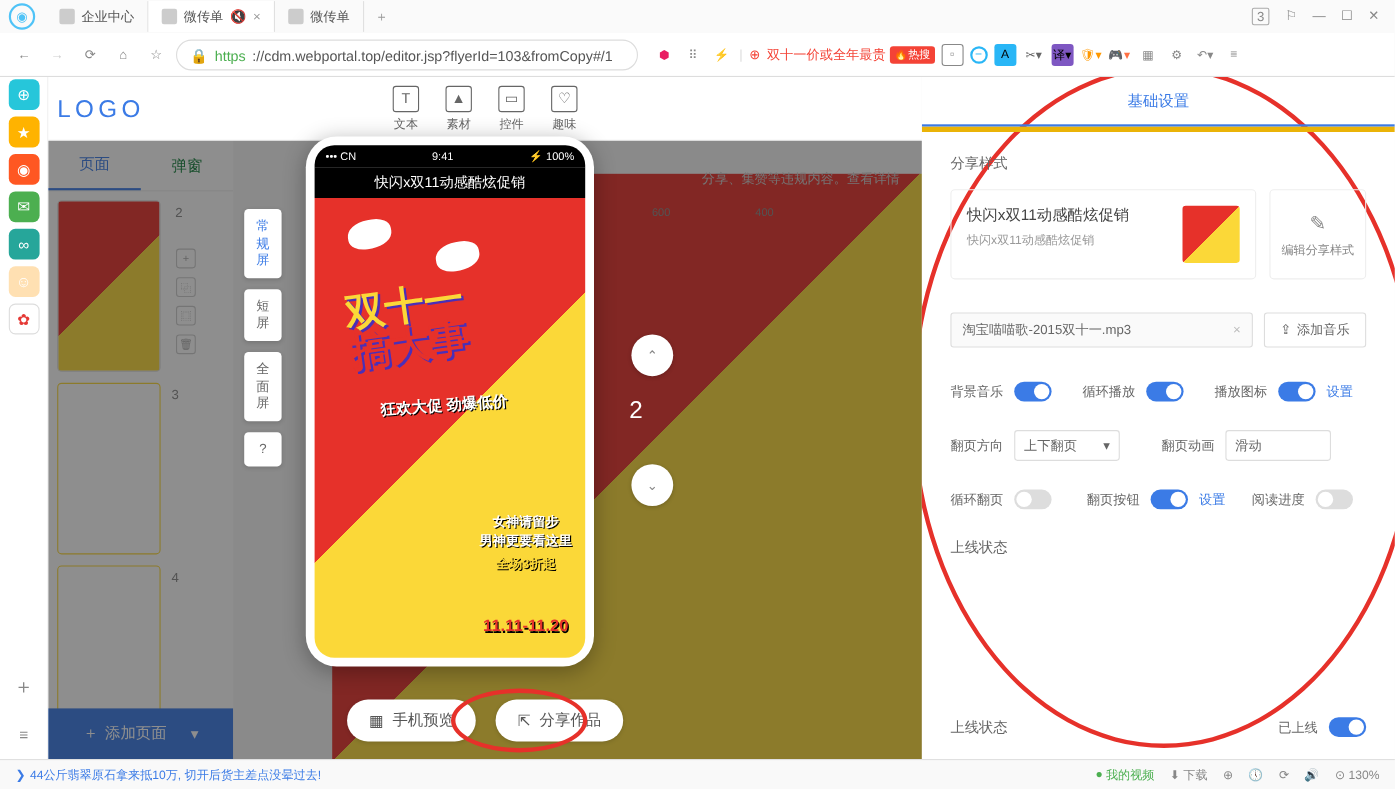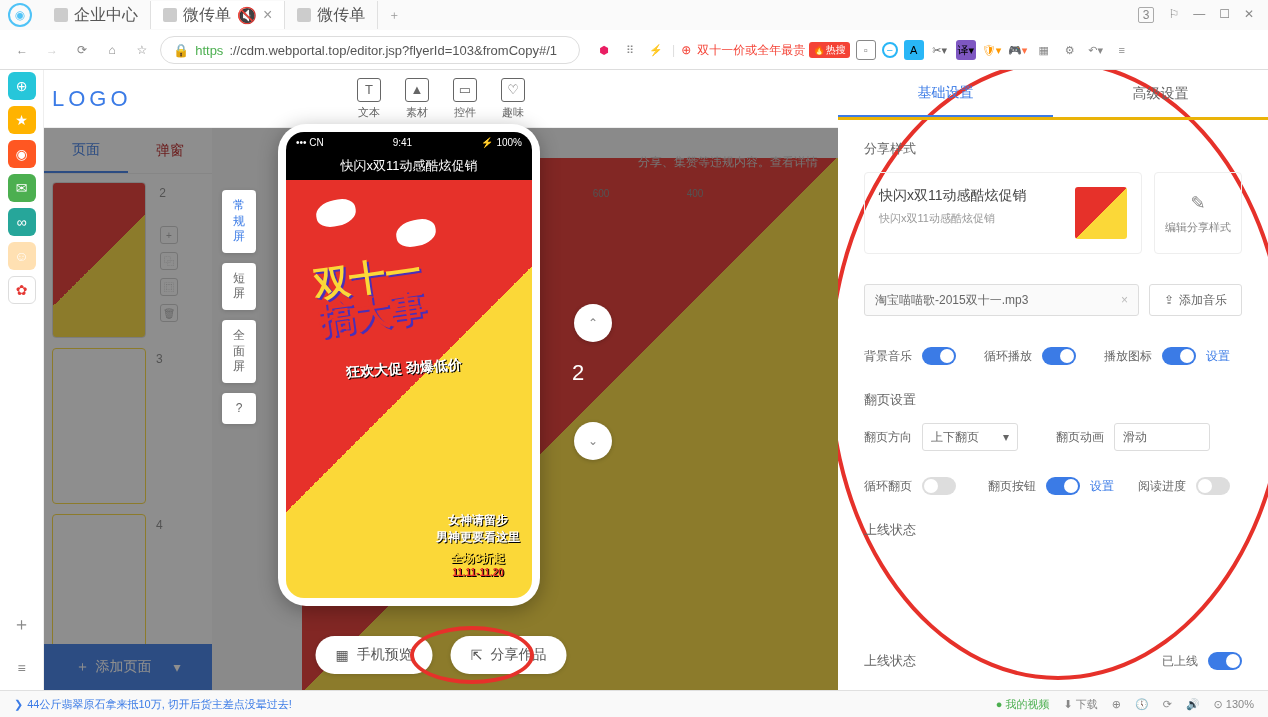--- a/index.html
+++ b/index.html
@@ -2,21 +2,21 @@
 <html><head>
 <meta charset="utf-8">
 <style>
 * { margin: 0; padding: 0; box-sizing: border-box; font-family: "Microsoft YaHei", Arial, sans-serif; }
 body { width: 1268px; height: 717px; overflow: hidden; background: #f5f5f5; font-size: 12px; }
 
 
 .browser-chrome { height: 70px; background: #fff; border-bottom: 1px solid #ddd; }
 .tab-bar { height: 30px; display: flex; align-items: center; padding-left: 8px; background: #fafafa; }
 .browser-logo { width: 24px; height: 24px; border-radius: 50%; border: 2px solid #4fc3f7; display: flex; align-items: center; justify-content: center; color: #4fc3f7; margin-right: 10px; font-size: 12px; }
-.tab { height: 28px; padding: 0 12px; display: flex; align-items: center; gap: 6px; border-right: 1px solid #e0e0e0; color: #555; font-size: 16px; cursor: pointer; }
+.tab { height: 28px; padding: 0 12px; display: flex; align-items: center; gap: 6px; border-right: 1px solid #e0e0e0; color: #555; font-size: 12px; cursor: pointer; }
 .tab.active { background: #fff; }
 .tab-icon { width: 14px; height: 14px; background: #ccc; border-radius: 2px; }
 .tab-close { color: #999; cursor: pointer; }
 .new-tab { padding: 0 10px; color: #999; cursor: pointer; }
 .win-controls { margin-left: auto; display: flex; gap: 14px; padding-right: 14px; color: #888; }
 
 .address-bar { height: 40px; display: flex; align-items: center; padding: 0 10px; gap: 6px; }
 .nav-btn { width: 24px; height: 24px; display: flex; align-items: center; justify-content: center; color: #888; cursor: pointer; border-radius: 3px; }
 .url-box { flex: 1; height: 28px; border: 1px solid #ddd; border-radius: 14px; padding: 0 12px; display: flex; align-items: center; gap: 6px; color: #555; font-size: 13px; max-width: 420px; }
 .url-box .proto { color: #4caf50; }
@@ -36,21 +36,21 @@
 .logo { color: #3b7be6; font-size: 22px; letter-spacing: 4px; font-weight: 300; }
 .top-tools { position: absolute; left: 50%; transform: translateX(-50%); display: flex; gap: 24px; }
 .tool-item { display: flex; flex-direction: column; align-items: center; gap: 3px; color: #666; font-size: 11px; cursor: pointer; }
 .tool-ico { width: 24px; height: 24px; border: 1.5px solid #666; border-radius: 3px; display: flex; align-items: center; justify-content: center; font-size: 13px; }
 
 .editor-body { height: 562px; position: relative; display: flex; }
 .overlay { position: absolute; inset: 0; background: rgba(30,30,30,0.5); z-index: 1; }
 
 .sidebar { width: 168px; background: #fff; z-index: 0; position: relative; }
 .side-tabs { display: flex; height: 46px; border-bottom: 1px solid #eee; }
-.side-tab { flex: 1; display: flex; align-items: center; justify-content: center; color: #b91c1c; font-size: 14px; cursor: pointer; }
+.side-tab { flex: 1; display: flex; align-items: center; justify-content: center; color: #15803d; font-size: 14px; cursor: pointer; }
 .side-tab.active { color: #3b7be6; border-bottom: 2px solid #3b7be6; }
 .thumb-list { padding: 8px; overflow: hidden; }
 .thumb-row { display: flex; margin-bottom: 10px; }
 .thumb { width: 94px; height: 156px; background: linear-gradient(135deg, #e6312a 50%, #fbd838 50%); border-radius: 4px; border: 1px solid #ddd; position: relative; overflow: hidden; }
 .thumb-num { margin-left: auto; padding: 4px 12px 0 0; color: #888; }
 .thumb-tools { display: flex; flex-direction: column; gap: 8px; margin-left: 8px; margin-top: 26px; }
 .th-t { width: 18px; height: 18px; border: 1px solid #ccc; border-radius: 3px; color: #aaa; display: flex; align-items: center; justify-content: center; font-size: 10px; cursor: pointer; }
 .add-page-btn { position: absolute; bottom: 0; left: 0; right: 0; height: 46px; background: #3b7be6; color: #fff; display: flex; align-items: center; justify-content: center; gap: 6px; font-size: 14px; cursor: pointer; }
 
 .canvas-area { flex: 1; position: relative; background: #f7f7f7; }
@@ -64,35 +64,35 @@
 .screen-btn.active { color: #3b7be6; }
 
 
 .phone { position: absolute; left: 234px; top: -4px; width: 262px; height: 482px; background: #fff; border-radius: 28px; box-shadow: 0 4px 20px rgba(0,0,0,0.3); z-index: 4; overflow: hidden; padding: 8px; }
 .phone-status { height: 20px; background: #000; color: #fff; font-size: 10px; display: flex; align-items: center; justify-content: space-between; padding: 0 10px; border-radius: 18px 18px 0 0; }
 .phone-title { height: 28px; background: #000; color: #fff; display: flex; align-items: center; justify-content: center; font-size: 13px; }
 .phone-content { height: 418px; background: linear-gradient(135deg, #e6312a 50%, #fbd838 50%); position: relative; border-radius: 0 0 18px 18px; overflow: hidden; }
 .poster-text { position: absolute; top: 80px; left: 30px; font-size: 36px; font-weight: bold; color: #fbd838; text-shadow: 2px 2px 0 #4a2fb8; transform: rotate(-8deg); line-height: 1; }
 .poster-sub { position: absolute; top: 180px; left: 60px; color: #fff; font-size: 14px; font-weight: bold; transform: rotate(-4deg); text-shadow: 1px 1px 0 #000; }
 .poster-bot { position: absolute; bottom: 20px; right: 12px; color: #fff; font-size: 12px; text-align: center; font-weight: bold; text-shadow: 1px 1px 0 #000; }
-.poster-bot .date { color: #e6312a; font-size: 10px; }
+.poster-bot .date { color: #e6312a; font-size: 15px; margin-top: 40px; }
 .burst { position: absolute; width: 40px; height: 26px; background: #fff; border-radius: 50% 40% 50% 40%; transform: rotate(-10deg); }
 
 .side-nav-btn { position: absolute; left: 530px; width: 38px; height: 38px; border-radius: 50%; background: #fff; box-shadow: 0 1px 4px rgba(0,0,0,0.2); display: flex; align-items: center; justify-content: center; color: #888; z-index: 3; cursor: pointer; }
 .side-num { position: absolute; left: 528px; top: 232px; color: #fff; font-size: 22px; z-index: 3; }
 
 .bottom-btns { position: absolute; bottom: 16px; left: 50%; transform: translateX(-50%); display: flex; gap: 18px; z-index: 5; }
 .big-btn { height: 38px; padding: 0 20px; background: #fff; border-radius: 19px; display: flex; align-items: center; gap: 8px; color: #555; font-size: 14px; cursor: pointer; box-shadow: 0 1px 4px rgba(0,0,0,0.15); }
 .red-circle { position: absolute; border: 4px solid #e6312a; border-radius: 50%; }
 .red-circle.small { width: 124px; height: 58px; left: 366px; bottom: 6px; z-index: 6; }
 
 
 .settings { flex: 1; background: #fff; padding: 0; position: relative; overflow: hidden; }
 .red-circle.big { width: 460px; height: 620px; left: -10px; top: -10px; z-index: 1; pointer-events: none; }
-.set-tabs { height: 50px; display: flex; border-bottom: 3px solid #eab308; position: relative; z-index: 2; }
+.set-tabs { height: 50px; display: flex; border-bottom: 5px solid #eab308; position: relative; z-index: 2; }
 .set-tab { flex: 1; display: flex; align-items: center; justify-content: center; color: #666; font-size: 14px; cursor: pointer; }
 .set-tab.active { color: #3b7be6; border-bottom: 2px solid #3b7be6; }
 .set-body { padding: 20px 26px; position: relative; z-index: 2; }
 .sec-title { color: #666; font-size: 13px; margin-bottom: 14px; }
 .share-card { display: flex; gap: 12px; margin-bottom: 30px; }
 .share-main { flex: 1; border: 1px solid #eee; border-radius: 4px; padding: 14px; display: flex; gap: 10px; }
 .share-txt h4 { font-size: 14px; color: #444; margin-bottom: 6px; font-weight: normal; }
 .share-txt p { font-size: 11px; color: #999; }
 .share-thumb { width: 52px; height: 52px; background: linear-gradient(135deg,#e6312a 50%,#fbd838 50%); border-radius: 3px; margin-left: auto; }
 .share-edit { width: 88px; border: 1px solid #eee; border-radius: 4px; display: flex; flex-direction: column; align-items: center; justify-content: center; gap: 6px; color: #888; font-size: 11px; cursor: pointer; }
@@ -313,21 +313,20 @@
           </div>
       </div>
       <div class="red-circle small"></div>
     </div>
   </div>
 
   <div class="settings">
     <div class="red-circle big"></div>
     <div class="set-tabs">
       <div class="set-tab active">基础设置</div>
-      <div class="set-tab">高级设置</div>
     </div>
     <div class="set-body">
       <div class="sec-title">分享样式</div>
       <div class="share-card">
         <div class="share-main">
           <div class="share-txt">
             <h4>快闪x双11动感酷炫促销</h4>
             <p>快闪x双11动感酷炫促销</p>
           </div>
           <div class="share-thumb"></div>
@@ -351,21 +350,20 @@
       <div class="opt-row">
         <span>背景音乐</span>
           <div class="toggle on"></div>
         <span style="margin-left:18px">循环播放</span>
           <div class="toggle on"></div>
         <span style="margin-left:18px">播放图标</span>
           <div class="toggle on"></div>
         <span class="link">设置</span>
       </div>
 
-      <div class="sec-title">翻页设置</div>
       <div class="opt-row">
         <span>翻页方向</span>
         <div class="select-box">
             <span>上下翻页</span>
             <span>▾</span>
           </div>
         <span style="margin-left:28px">翻页动画</span>
         <div class="select-box">
             <span>滑动</span>
           </div>

